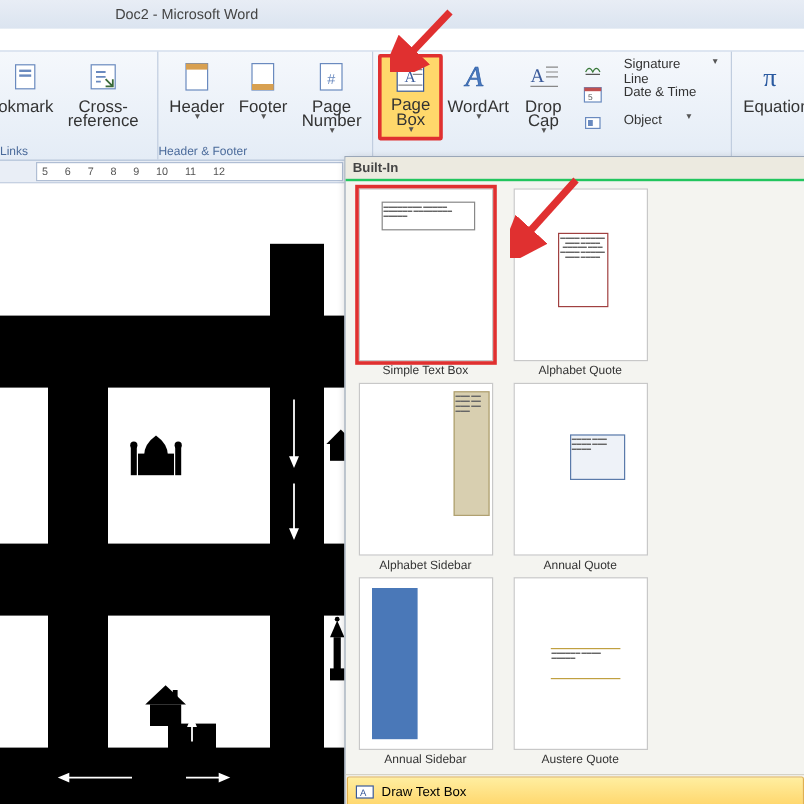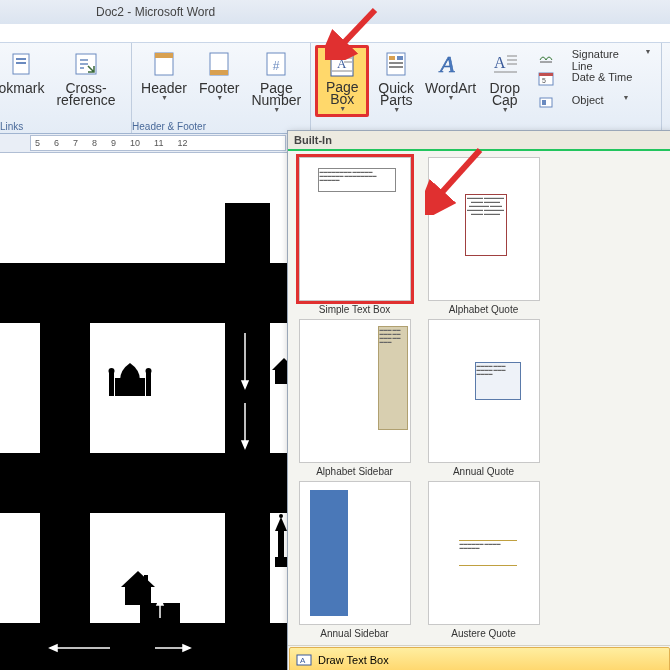--- a/index.html
+++ b/index.html
@@ -330,34 +330,20 @@
           <svg width="28" height="28">
               <rect x="3" y="3" width="22" height="22" fill="#fff" stroke="#3a5a9a"></rect>
               <text x="9" y="17" font-size="13" fill="#3a5a9a" font-family="serif">A</text>
               <line x1="16" y1="7" x2="24" y2="7" stroke="#888"></line>
               <line x1="16" y1="11" x2="24" y2="11" stroke="#888"></line>
               <line x1="4" y1="20" x2="24" y2="20" stroke="#888"></line>
             </svg>
         </span>
         <span class="lbl" style="white-space:pre">Page
 Box</span>
-        <span class="dd">▼</span>
-      </div>
-      <div class="rbtn">
-        <span class="ico">
-          <svg width="28" height="28">
-              <rect x="5" y="3" width="18" height="22" fill="#fff" stroke="#6a8abf"></rect>
-              <rect x="7" y="6" width="6" height="4" fill="#d8a050"></rect>
-              <rect x="15" y="6" width="6" height="4" fill="#6a8abf"></rect>
-              <rect x="7" y="12" width="14" height="2" fill="#888"></rect>
-              <rect x="7" y="16" width="14" height="2" fill="#888"></rect>
-            </svg>
-        </span>
-        <span class="lbl" style="white-space:pre">Quick
-Parts</span>
         <span class="dd">▼</span>
       </div>
       <div class="rbtn">
         <span class="ico">
           <svg width="30" height="28">
               <text x="4" y="22" font-size="24" font-style="italic" font-family="serif" fill="#4a7ac0" stroke="#2a5aa0" stroke-width="0.5">A</text>
             </svg>
         </span>
         <span class="lbl">WordArt</span>
         <span class="dd">▼</span>

